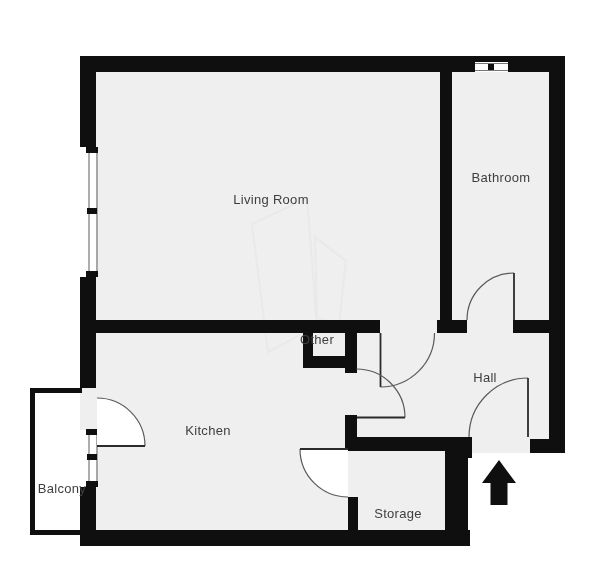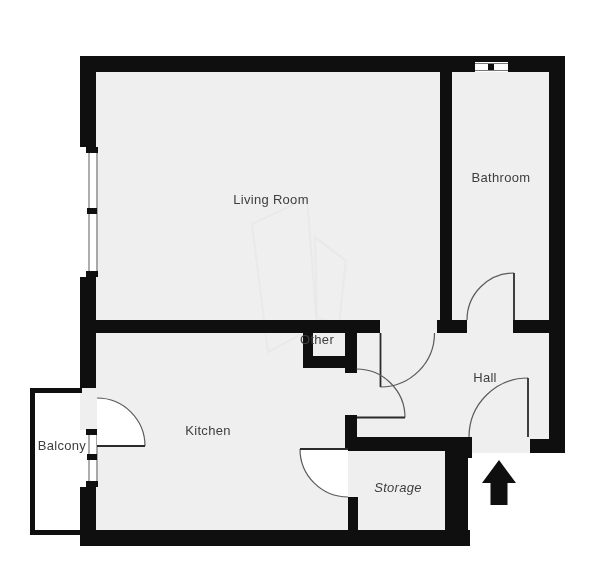--- a/index.html
+++ b/index.html
@@ -40,22 +40,22 @@
     letter-spacing:4.5px;
     color:rgba(255,255,255,0.85);
     white-space:nowrap;
     z-index:4;
   }
   .lbl-living{left:271px;top:199px;}
   .lbl-bathroom{left:501px;top:177px;}
   .lbl-other{left:317px;top:339px;}
   .lbl-hall{left:453px;top:377px;margin-left:32px;}
   .lbl-kitchen{left:208px;top:430px;}
-  .lbl-balcony{left:62px;top:445px;}
-  .lbl-storage{left:398px;top:487px;font-style:italic;}
+  .lbl-balcony{left:62px;top:488px;}
+  .lbl-storage{left:398px;top:513px;}
 </style>
 </head>
 <body>
 
 <div class="stage">
 
   <svg width="600" height="578" viewBox="0 0 600 578">
 
     <g fill="#efefef">
       <rect x="96" y="72" width="356" height="261"></rect>

